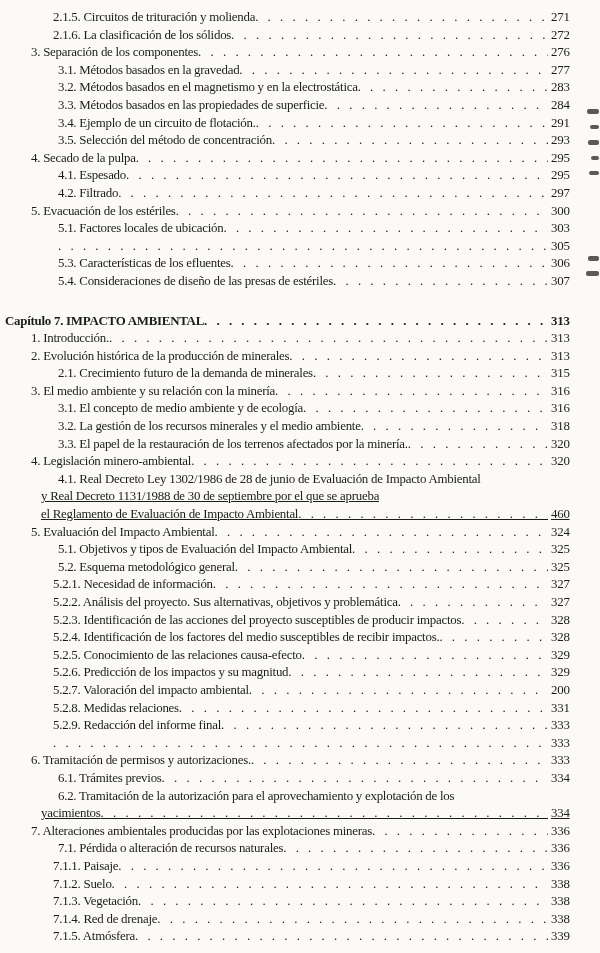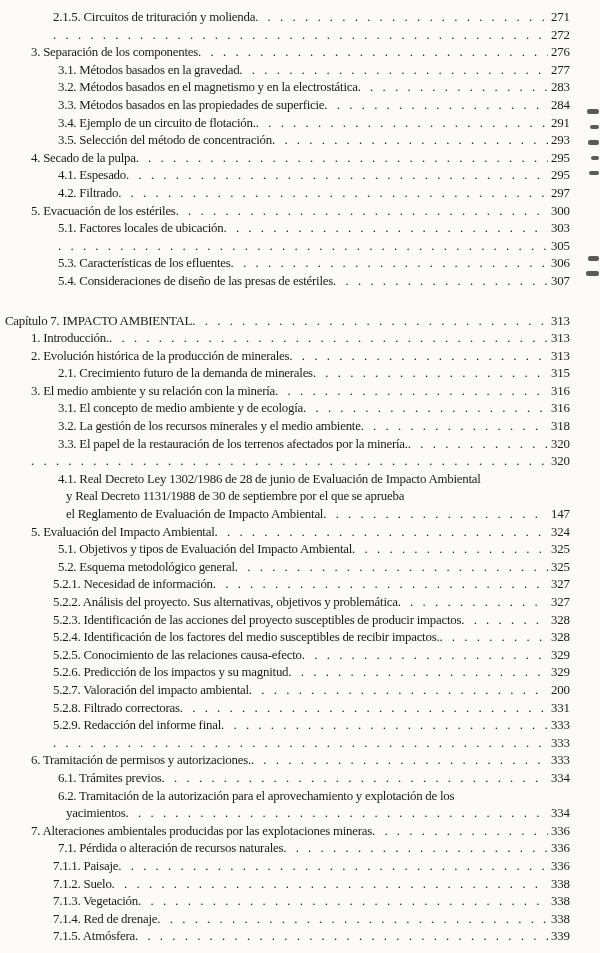--- a/index.html
+++ b/index.html
@@ -20,21 +20,21 @@
     padding: 9px 28px 6px 0;
   }
   .toc-list { width: 100%; }
   .entry {
     display: flex;
     align-items: baseline;
     font-size: 12.9px;
     line-height: 17.6px;
     letter-spacing: -0.25px;
   }
-  .entry.gap { margin-top: 22px; }
+  .entry.gap { margin-top: 22px; font-weight: bold; }
   .label {
     white-space: nowrap;
     flex: 0 1 auto;
     min-width: 0;
     overflow: hidden;
   }
   .dots {
     flex: 1 1 0;
     min-width: 0;
     overflow: hidden;
@@ -44,21 +44,21 @@
   .page-num {
     flex: 0 0 auto;
     min-width: 24px;
     padding-left: 3px;
     white-space: nowrap;
   }
   .indent-0 { padding-left: 5px; }
   .indent-1 { padding-left: 31px; }
   .indent-2 { padding-left: 58px; }
   .indent-3 { padding-left: 53px; }
-  .indent-4 { padding-left: 66px; }
+  .indent-4 { padding-left: 41px; text-decoration: underline; }
   .artifacts {
     position: absolute;
     inset: 0;
     pointer-events: none;
   }
   .mark {
     position: absolute;
     right: 1px;
     background: #26241f;
     border-radius: 2px;
@@ -69,20 +69,21 @@
 <body>
 
 <div class="page">
   <div class="toc-list">
       <div class="entry indent-3">
         <span class="label">2.1.5. Circuitos de trituración y molienda</span>
         <span class="dots"> . . . . . . . . . . . . . . . . . . . . . . . . . . . . . . . . . . . . . . . . . . . . . . . . . . . . . . . . . . . . . . . . . . . . . . . . . . . . . . . . </span>
         <span class="page-num">271</span>
       </div>
       <div class="entry indent-3">
+        <span class="label">2.1.6. La clasificación de los sólidos</span>
         <span class="dots"> . . . . . . . . . . . . . . . . . . . . . . . . . . . . . . . . . . . . . . . . . . . . . . . . . . . . . . . . . . . . . . . . . . . . . . . . . . . . . . . . </span>
         <span class="page-num">272</span>
       </div>
       <div class="entry indent-1">
         <span class="label">3. Separación de los componentes</span>
         <span class="dots"> . . . . . . . . . . . . . . . . . . . . . . . . . . . . . . . . . . . . . . . . . . . . . . . . . . . . . . . . . . . . . . . . . . . . . . . . . . . . . . . . </span>
         <span class="page-num">276</span>
       </div>
       <div class="entry indent-2">
         <span class="label">3.1. Métodos basados en la gravedad</span>
@@ -182,33 +183,34 @@
         <span class="label">3.2. La gestión de los recursos minerales y el medio ambiente</span>
         <span class="dots"> . . . . . . . . . . . . . . . . . . . . . . . . . . . . . . . . . . . . . . . . . . . . . . . . . . . . . . . . . . . . . . . . . . . . . . . . . . . . . . . . </span>
         <span class="page-num">318</span>
       </div>
       <div class="entry indent-2">
         <span class="label">3.3. El papel de la restauración de los terrenos afectados por la minería.</span>
         <span class="dots"> . . . . . . . . . . . . . . . . . . . . . . . . . . . . . . . . . . . . . . . . . . . . . . . . . . . . . . . . . . . . . . . . . . . . . . . . . . . . . . . . </span>
         <span class="page-num">320</span>
       </div>
       <div class="entry indent-1">
+        <span class="label">4. Legislación minero-ambiental</span>
         <span class="dots"> . . . . . . . . . . . . . . . . . . . . . . . . . . . . . . . . . . . . . . . . . . . . . . . . . . . . . . . . . . . . . . . . . . . . . . . . . . . . . . . . </span>
         <span class="page-num">320</span>
       </div>
       <div class="entry indent-2">
         <span class="label">4.1. Real Decreto Ley 1302/1986 de 28 de junio de Evaluación de Impacto Ambiental</span>
       </div>
       <div class="entry indent-4">
         <span class="label">y Real Decreto 1131/1988 de 30 de septiembre por el que se aprueba</span>
       </div>
       <div class="entry indent-4">
         <span class="label">el Reglamento de Evaluación de Impacto Ambiental</span>
         <span class="dots"> . . . . . . . . . . . . . . . . . . . . . . . . . . . . . . . . . . . . . . . . . . . . . . . . . . . . . . . . . . . . . . . . . . . . . . . . . . . . . . . . </span>
-        <span class="page-num">147</span>
+        <span class="page-num">460</span>
       </div>
       <div class="entry indent-1">
         <span class="label">5. Evaluación del Impacto Ambiental</span>
         <span class="dots"> . . . . . . . . . . . . . . . . . . . . . . . . . . . . . . . . . . . . . . . . . . . . . . . . . . . . . . . . . . . . . . . . . . . . . . . . . . . . . . . . </span>
         <span class="page-num">324</span>
       </div>
       <div class="entry indent-2">
         <span class="label">5.1. Objetivos y tipos de Evaluación del Impacto Ambiental</span>
         <span class="dots"> . . . . . . . . . . . . . . . . . . . . . . . . . . . . . . . . . . . . . . . . . . . . . . . . . . . . . . . . . . . . . . . . . . . . . . . . . . . . . . . . </span>
         <span class="page-num">325</span>
@@ -247,21 +249,21 @@
         <span class="label">5.2.6. Predicción de los impactos y su magnitud</span>
         <span class="dots"> . . . . . . . . . . . . . . . . . . . . . . . . . . . . . . . . . . . . . . . . . . . . . . . . . . . . . . . . . . . . . . . . . . . . . . . . . . . . . . . . </span>
         <span class="page-num">329</span>
       </div>
       <div class="entry indent-3">
         <span class="label">5.2.7. Valoración del impacto ambiental</span>
         <span class="dots"> . . . . . . . . . . . . . . . . . . . . . . . . . . . . . . . . . . . . . . . . . . . . . . . . . . . . . . . . . . . . . . . . . . . . . . . . . . . . . . . . </span>
         <span class="page-num">200</span>
       </div>
       <div class="entry indent-3">
-        <span class="label">5.2.8. Filtrado correctoras</span>
+        <span class="label">5.2.8. Medidas relaciones</span>
         <span class="dots"> . . . . . . . . . . . . . . . . . . . . . . . . . . . . . . . . . . . . . . . . . . . . . . . . . . . . . . . . . . . . . . . . . . . . . . . . . . . . . . . . </span>
         <span class="page-num">331</span>
       </div>
       <div class="entry indent-3">
         <span class="label">5.2.9. Redacción del informe final</span>
         <span class="dots"> . . . . . . . . . . . . . . . . . . . . . . . . . . . . . . . . . . . . . . . . . . . . . . . . . . . . . . . . . . . . . . . . . . . . . . . . . . . . . . . . </span>
         <span class="page-num">333</span>
       </div>
       <div class="entry indent-3">
         <span class="dots"> . . . . . . . . . . . . . . . . . . . . . . . . . . . . . . . . . . . . . . . . . . . . . . . . . . . . . . . . . . . . . . . . . . . . . . . . . . . . . . . . </span>

